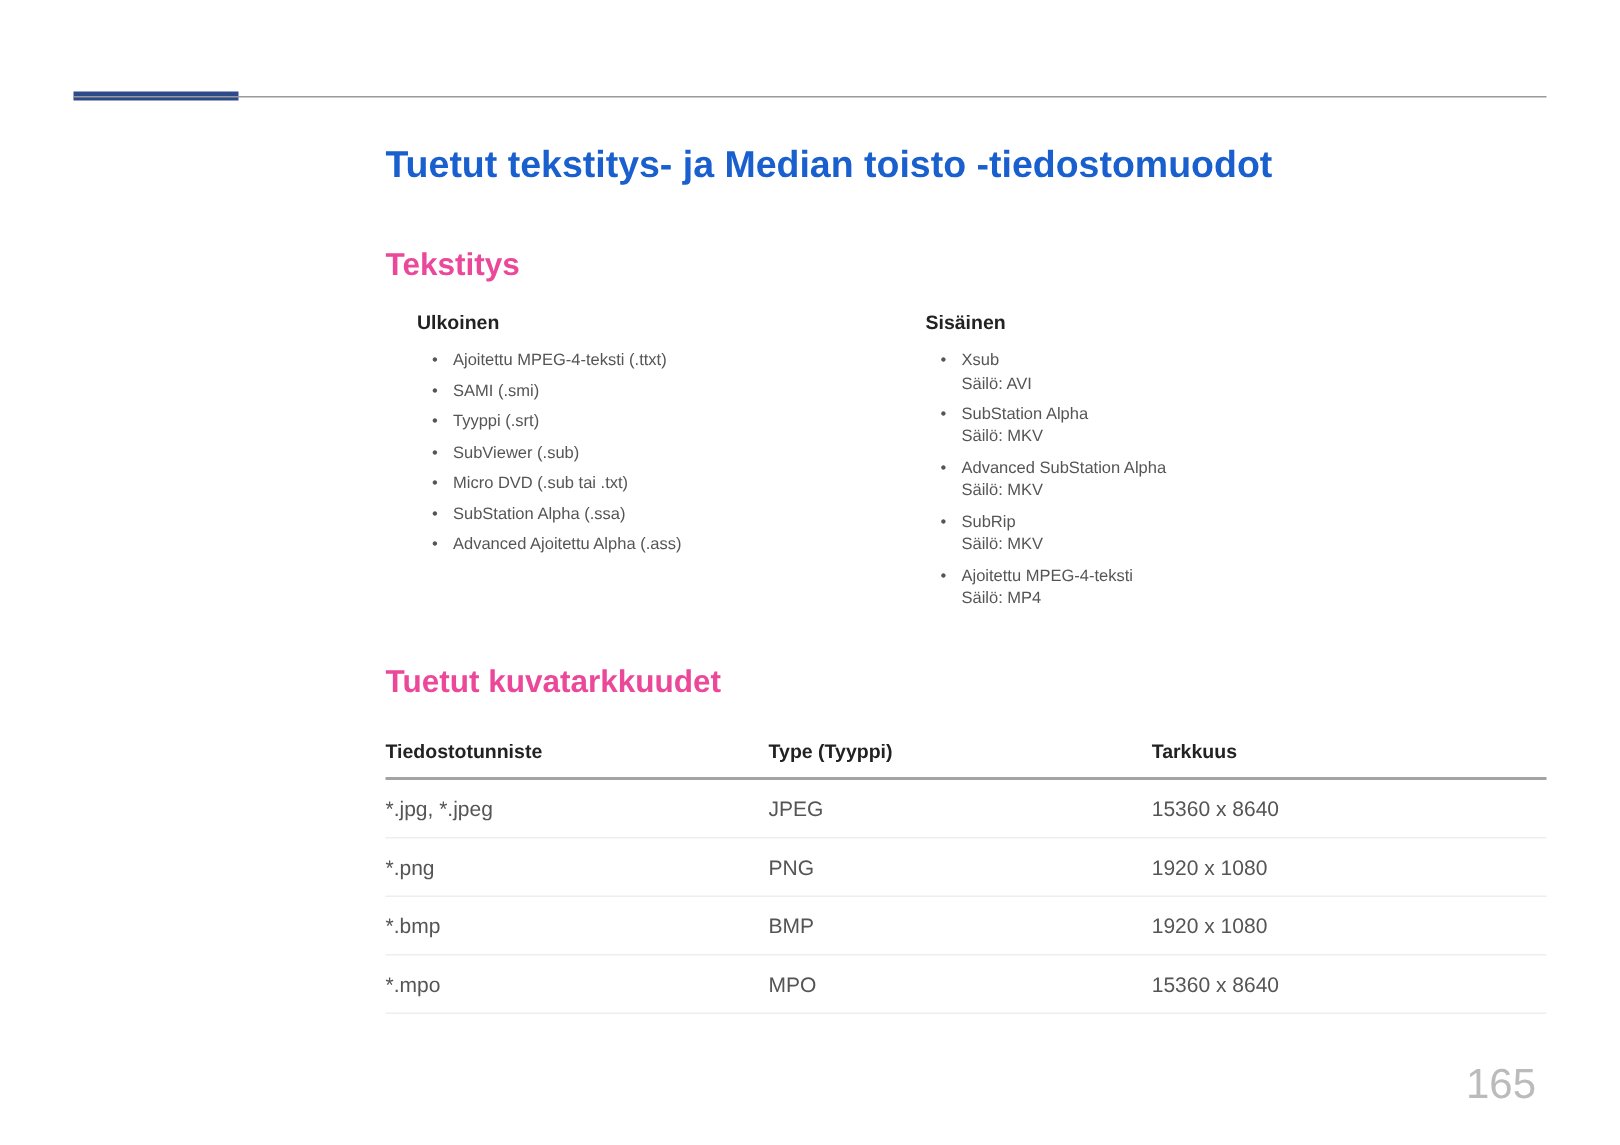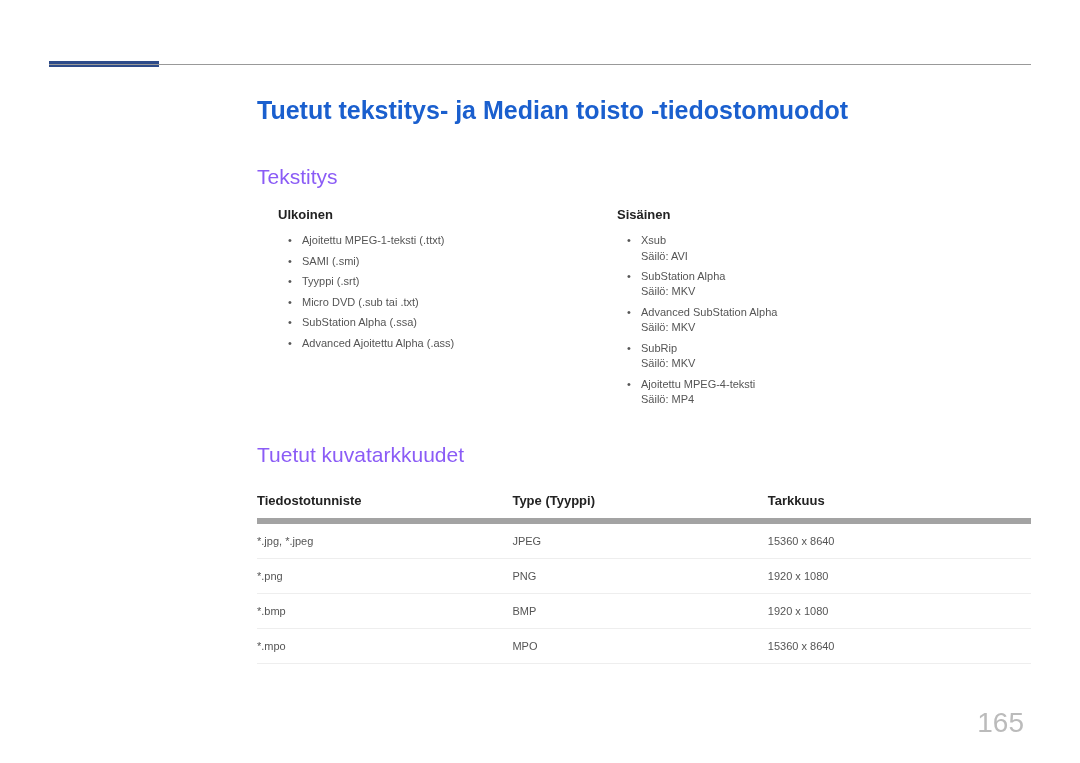--- a/index.html
+++ b/index.html
@@ -32,23 +32,23 @@
     left: 257px;
     width: 774px;
   }
   .main-title {
     color: #1a5fce;
     font-size: 25px;
     font-weight: 600;
     margin-bottom: 40px;
   }
   .section-title {
-    color: #8b5cf6;
+    color: #ec4899;
     font-size: 21px;
-    font-weight: 400;
+    font-weight: 700;
     margin-bottom: 18px;
   }
   .columns {
     display: flex;
     gap: 28px;
     margin-bottom: 32px;
   }
   .col {
     width: 290px;
     margin-left: 21px;
@@ -89,24 +89,24 @@
     width: 100%;
     border-collapse: collapse;
     margin-top: 0;
   }
   th {
     text-align: left;
     font-size: 13px;
     font-weight: 700;
     color: #222;
     padding: 8px 4px 10px 0;
-    border-bottom: 6px solid #a3a3a3;
+    border-bottom: 2px solid #a3a3a3;
   }
   td {
-    font-size: 11px;
+    font-size: 14px;
     color: #555;
     padding: 11px 4px 11px 0;
     border-bottom: 1px solid #eee;
   }
   .page-number {
     position: absolute;
     right: 56px;
     bottom: 24px;
     font-size: 28px;
     color: #bbb;
@@ -122,23 +122,24 @@
 <div class="content">
 
   <h1 class="main-title">Tuetut tekstitys- ja Median toisto -tiedostomuodot</h1>
 
   <h2 class="section-title">Tekstitys</h2>
 
   <div class="columns">
     <div class="col">
       <div class="col-header">Ulkoinen</div>
       <ul class="bullets">
-        <li>Ajoitettu MPEG-1-teksti (.ttxt)</li>
+        <li>Ajoitettu MPEG-4-teksti (.ttxt)</li>
         <li>SAMI (.smi)</li>
         <li>Tyyppi (.srt)</li>
+        <li>SubViewer (.sub)</li>
         <li>Micro DVD (.sub tai .txt)</li>
         <li>SubStation Alpha (.ssa)</li>
         <li>Advanced Ajoitettu Alpha (.ass)</li>
       </ul>
     </div>
     <div class="col">
       <div class="col-header">Sisäinen</div>
       <ul class="bullets">
         <li>
           <span>Xsub</span>

